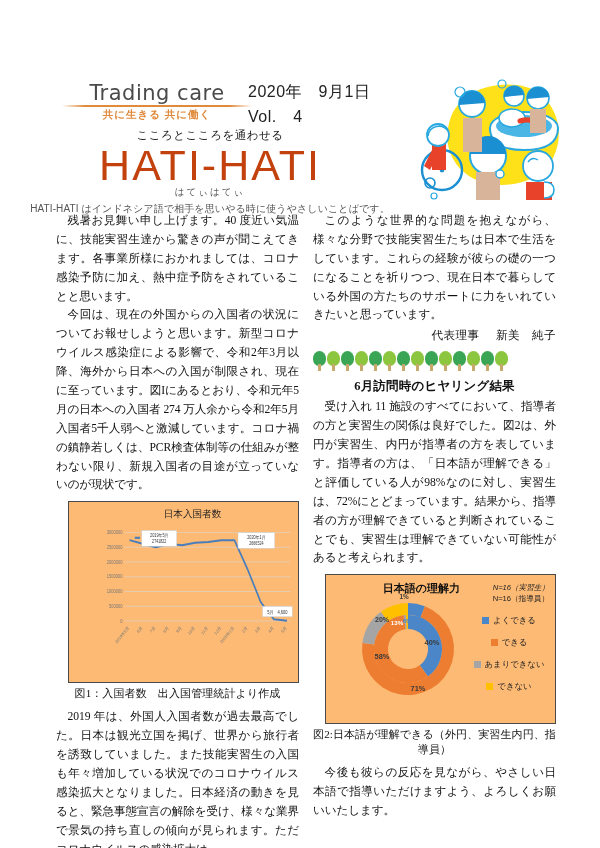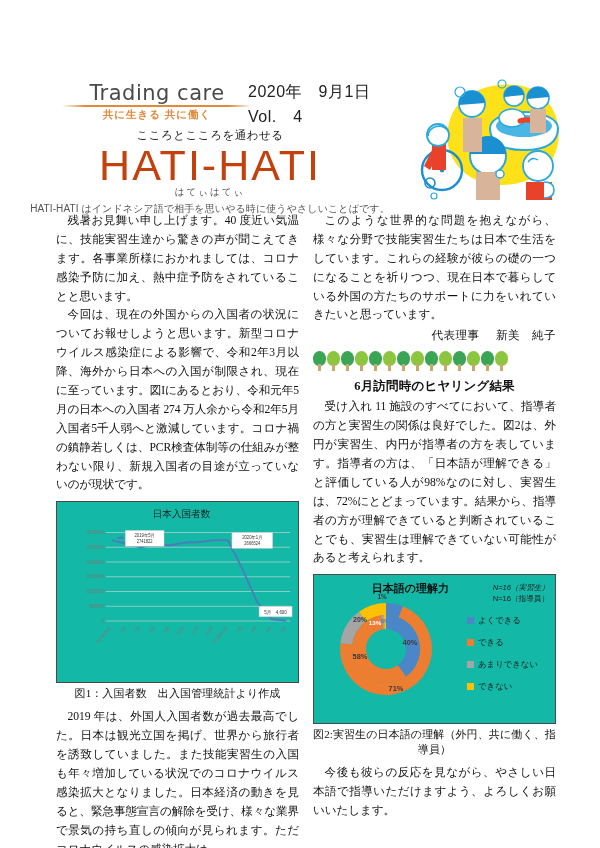--- a/index.html
+++ b/index.html
@@ -180,23 +180,23 @@
   }
   .tree .trunk {
     position: absolute; left: 5px; top: 13px;
     width: 3px; height: 7px;
     background: #c9a96b;
   }
 
   
   .figbox {
     border: 1px solid #4a4a4a;
-    background: #14b8a6;
-    margin: 6px 0 2px 0;
-    padding: 4px 4px 2px 12px;
+    background: #fdba74;
+    margin: 6px 0 2px 12px;
+    padding: 4px 4px 2px 22px;
   }
   .figcap {
     font-size: 11px;
     text-align: center;
     margin: 3px 0 7px 0;
     letter-spacing: 0.1px;
   }
 
   
   .linechart { position: relative; width: 100%; height: 158px; }
@@ -233,20 +233,21 @@
     top: 28px;
     width: 84px;
     font-size: 8.4px;
     font-family: "Liberation Sans", sans-serif;
   }
   .legend-item {
     display: flex;
     align-items: center;
     gap: 4px;
     height: 22px;
+    justify-content: center;
   }
   .legend-swatch { width: 7px; height: 7px; flex: 0 0 7px; }
   .legend-label { white-space: nowrap; color: #222; }
 </style>
 </head>
 <body>
 
 <div class="page">
 
   <div class="header">
@@ -513,19 +514,19 @@
               <span class="legend-swatch" style="background:#a5a5a5"></span>
               <span class="legend-label">あまりできない</span>
             </div>
             <div class="legend-item">
               <span class="legend-swatch" style="background:#ffc000"></span>
               <span class="legend-label">できない</span>
             </div>
           </div>
         </div>
       </div>
-      <div class="figcap">図2:実習生の日本語の理解（外円、共に働く、指導員）</div>
+      <div class="figcap">図2:日本語が理解できる（外円、実習生内円、指導員）</div>
 
       <p class="jp">今後も彼らの反応を見ながら、やさしい日本語で指導いただけますよう、よろしくお願いいたします。</p>
 
     </div>
   </div>
 </div>
 
 </body></html>

